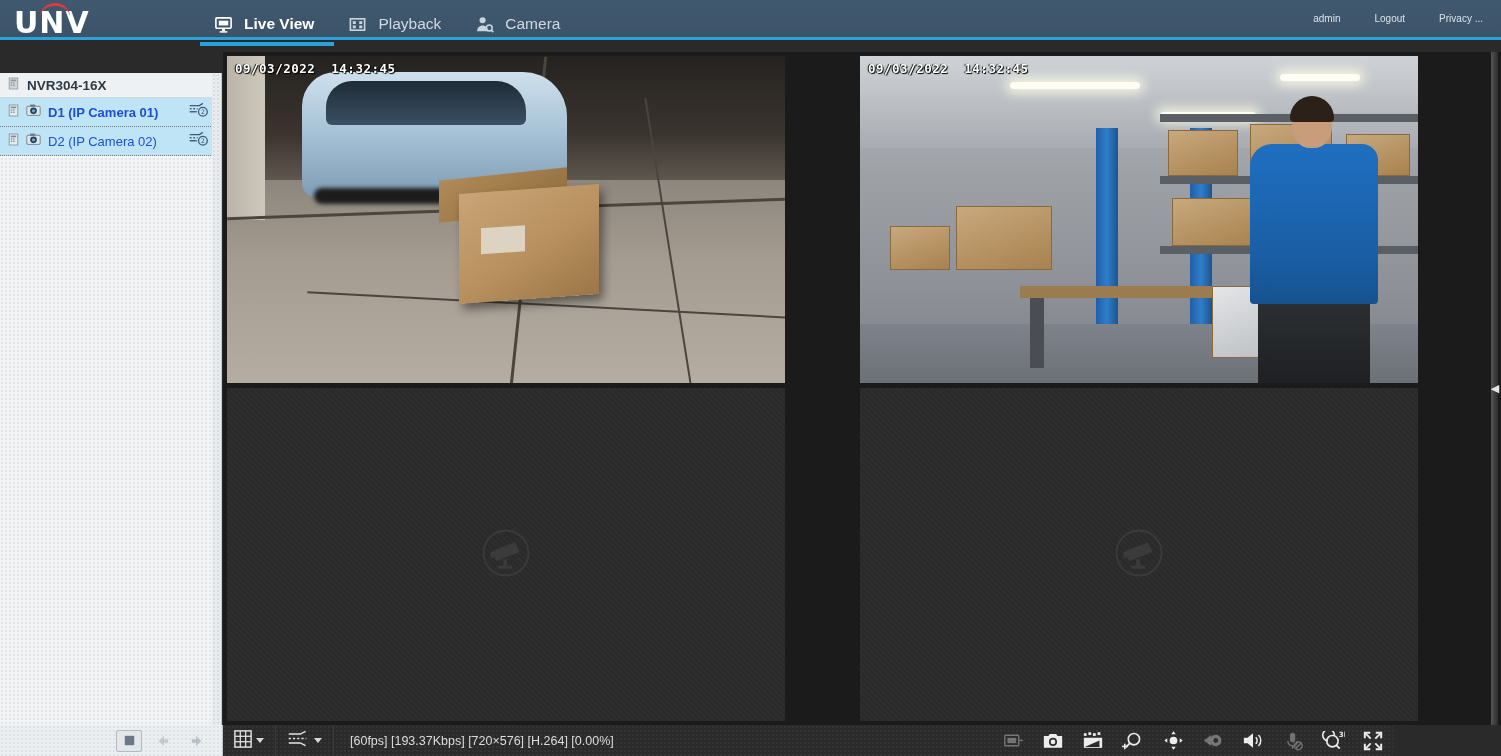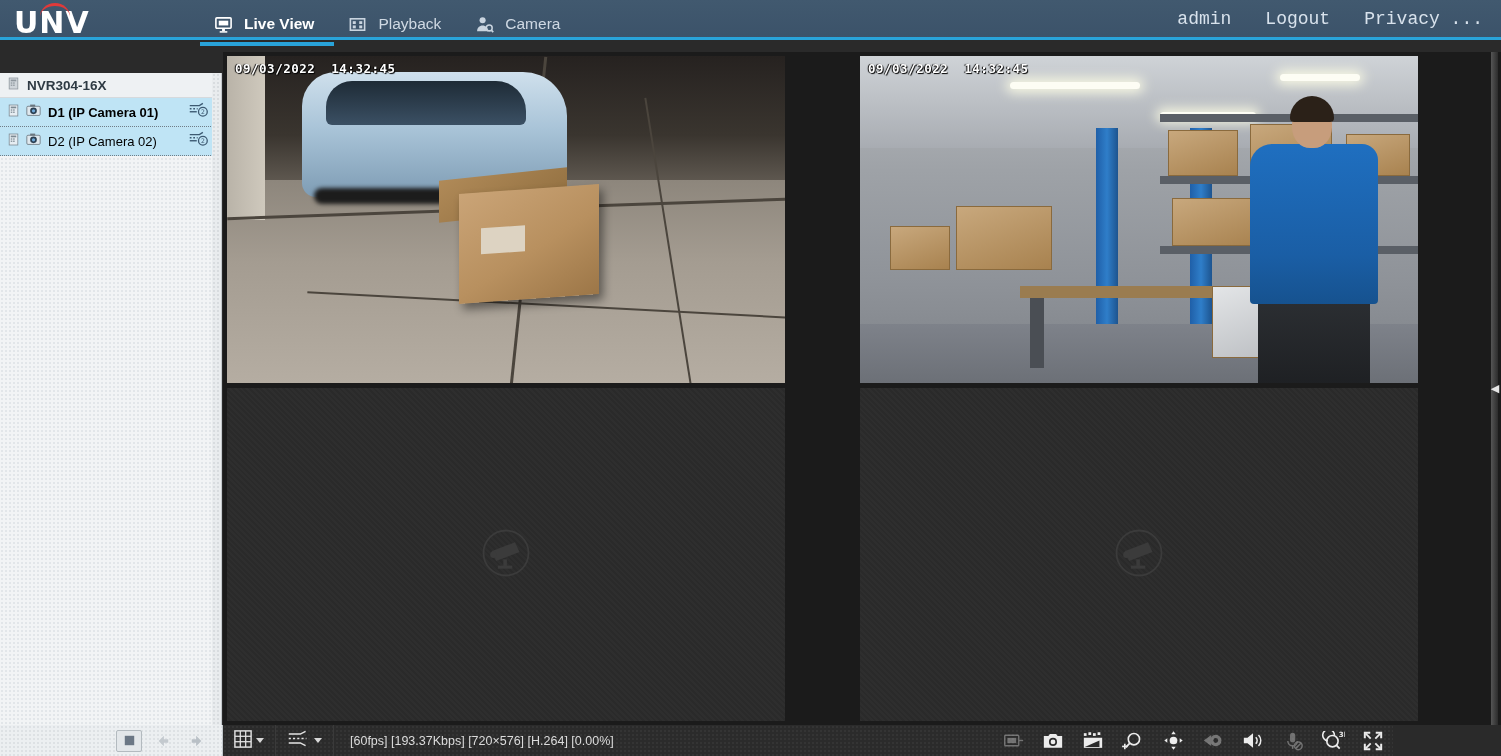--- a/index.html
+++ b/index.html
@@ -47,21 +47,21 @@
   .nav-item.active { color: #ffffff; font-weight: bold; }
   .nav-item.active:after {
     content: ""; position: absolute; left: 0; bottom: 0;
     width: 100%; height: 4px; background: #29a3d9; z-index: 2;
   }
   .nav-icn { width: 19px; height: 19px; display: block; flex: none; }
   .nav-right {
     margin-left: auto; display: flex; align-items: center;
     padding-right: 18px; gap: 34px; padding-bottom: 3px;
   }
-  .nav-link { color: #d8e2ec; font-size: 18px; cursor: pointer; font-family: Liberation Mono, monospace; }
+  .nav-link { color: #d8e2ec; font-size: 10px; cursor: pointer; }
 
   
   .sidebar {
     position: absolute; left: 0; top: 52px;
     width: 222px; height: 673px;
     background: #f2f4f5;
     background-image: radial-gradient(#e2e6e9 1px, transparent 1px);
     background-size: 4px 4px;
     border-right: 1px solid #c3c8cc;
     margin-top: 21px;
@@ -71,21 +71,21 @@
     padding-left: 8px; border-bottom: 1px solid #d6dadd;
     background: #eef1f3;
   }
   .tree-head-label { font-size: 13.5px; font-weight: bold; color: #2e3a43; }
   .tree-row {
     height: 29px; display: flex; align-items: center; gap: 7px;
     padding-left: 8px; background: #bfe4f5; cursor: pointer;
     border-bottom: 1px dotted #6f7d87;
     position: relative;
   }
-  .tree-row-label { font-size: 13px; color: #000000; flex: 1; }
+  .tree-row-label { font-size: 13px; color: #1d4ed8; flex: 1; }
   .tree-row.sel .tree-row-label { font-weight: bold; }
   .icn { display: block; flex: none; }
   .stream-icn { margin-right: 12px; }
 
   .side-scroll {
     position: absolute; right: 0; top: 0; width: 9px; height: 673px;
     background: #e9ecee;
     background-image: radial-gradient(#d8dcdf 1px, transparent 1px);
     background-size: 4px 4px;
   }

